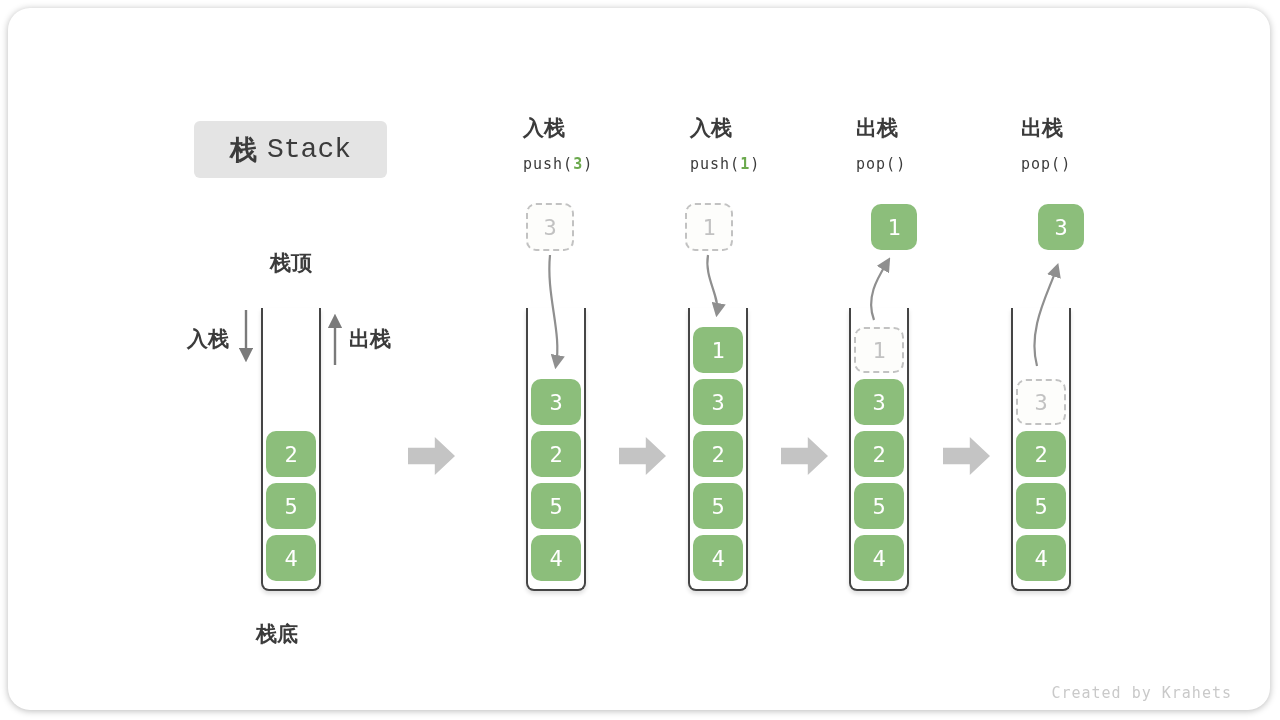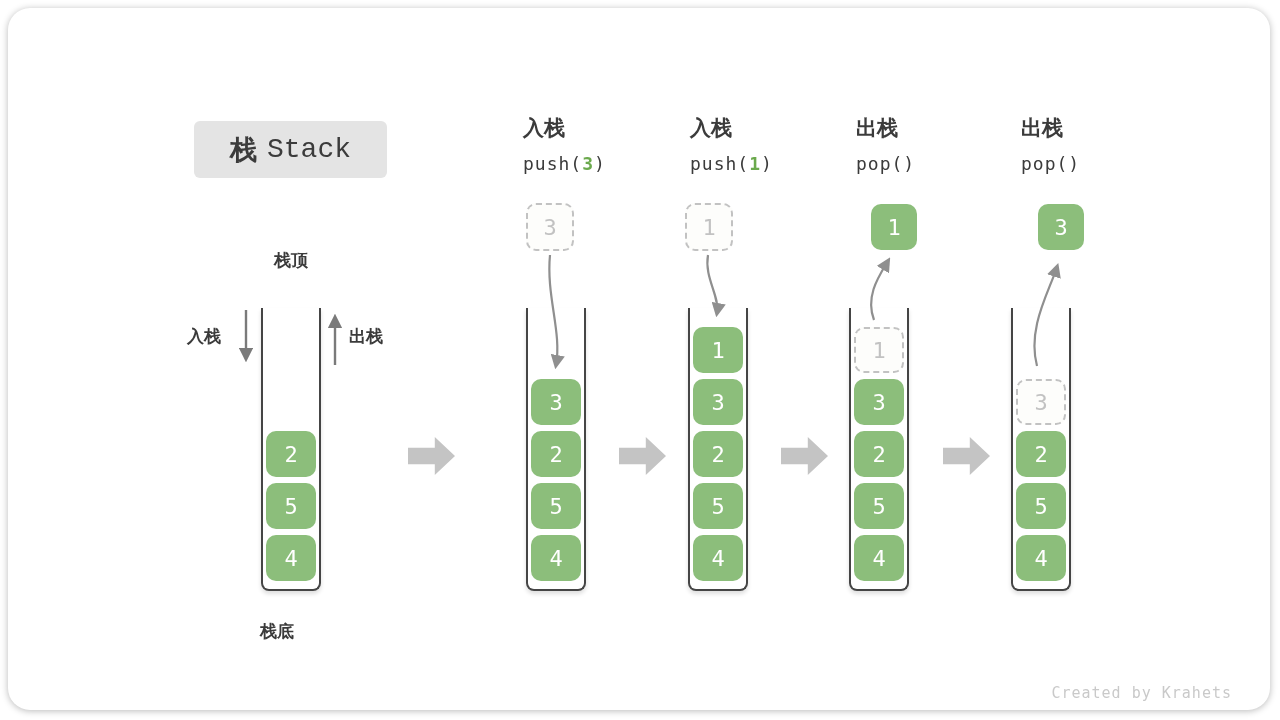--- a/index.html
+++ b/index.html
@@ -5,23 +5,23 @@
   html,body{margin:0;padding:0;background:#fff;width:1280px;height:720px;overflow:hidden;
     font-family:"DejaVu Sans",sans-serif;}
   .card{position:absolute;left:8px;top:8px;width:1262px;height:702px;background:#fff;
     border-radius:22px;box-shadow:0 1px 7px rgba(0,0,0,.28);}
   .title-box{position:absolute;left:186px;top:113px;width:193px;height:57px;background:var(--title-bg,#E4E4E4);
     border-radius:6px;display:flex;align-items:center;justify-content:center;color:var(--text-dark,#3B3B3B);}
   .title-zh{font-size:27px;font-weight:700;}
   .title-en{font-size:28px;font-family:Liberation Mono, monospace;margin-left:10px;}
   .op-header{position:absolute;top:106px;color:var(--text-dark,#3B3B3B);}
   .op-action{font-size:21px;font-weight:700;line-height:28px;}
-  .op-code{font-size:18px;font-family:"DejaVu Sans Mono",monospace;line-height:28px;margin-top:8px;letter-spacing:1px;}
+  .op-code{font-size:15px;font-family:"DejaVu Sans Mono",monospace;line-height:28px;margin-top:8px;letter-spacing:1px;}
   .op-code .arg{color:var(--code-green,#6BA94D);font-weight:700;}
-  .side-label{position:absolute;font-size:17px;font-weight:700;color:var(--text-dark,#3B3B3B);}
+  .side-label{position:absolute;font-size:21px;font-weight:700;color:var(--text-dark,#3B3B3B);}
   .centered60{width:60px;text-align:center;}
   .cellbase{position:absolute;display:flex;align-items:center;justify-content:center;
     font-family:"DejaVu Sans Mono",monospace;font-size:22px;border-radius:10px;box-sizing:border-box;}
   .solid{background:var(--cell-green,#8CBE7B);color:#fff;}
   .ghost{background:#fdfdfb;border:2px dashed var(--ghost-gray,#C2C2C2);color:var(--ghost-gray,#C2C2C2);}
   .float-box{width:48px;height:48px;}
   .float-box.solid{width:46px;height:46px;}
   .stack{position:absolute;top:300px;width:60px;height:283px;box-sizing:border-box;background:#fff;
     border-left:2px solid #454545;border-right:2px solid #454545;border-bottom:2px solid #454545;
     border-radius:0 0 8px 8px;box-shadow:0 3px 4px rgba(0,0,0,.13);}

